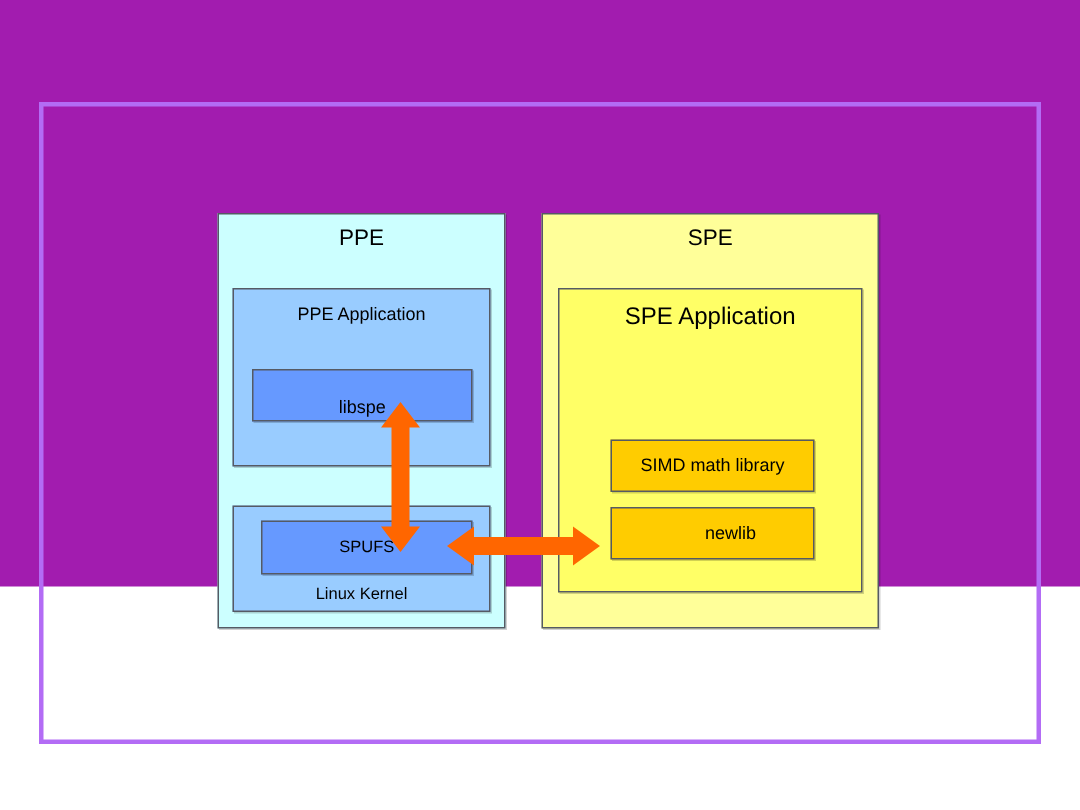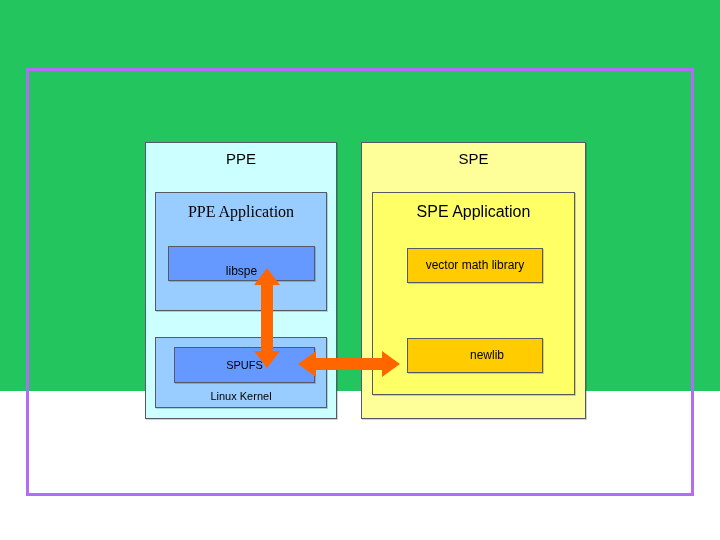--- a/index.html
+++ b/index.html
@@ -11,21 +11,21 @@
   body {
     width: 720px;
     height: 540px;
     font-family: "Liberation Sans", sans-serif;
     overflow: hidden;
   }
   #canvas {
     position: relative;
     width: 720px;
     height: 391px;
-    background: #22c55e;
+    background: #a21caf;
   }
 
   
   .slide-frame {
     position: absolute;
     left: 26px;
     top: 68px;
     width: 668px;
     height: 428px;
     border: 3px solid #b36cf5;
@@ -75,21 +75,21 @@
 
   
   .ppe-app {
     left: 155px;
     top: 192px;
     width: 172px;
     height: 119px;
     background: #99ccff;
     padding-top: 10px;
   }
-  .ppe-app > .label { font-size: 16px; font-family: Liberation Serif, serif; }
+  .ppe-app > .label { font-size: 12px; }
 
   
   .libspe {
     left: 168px;
     top: 246px;
     width: 147px;
     height: 35px;
     background: #6699ff;
     align-items: center;
     padding-top: 16px;
@@ -191,24 +191,24 @@
   </div>
 
   <div class="box spe-outer">
     <span class="label">SPE</span>
   </div>
 
   <div class="box spe-app">
     <span class="label">SPE Application</span>
   </div>
 
-  <div class="box lib-box lib-vector">
-    <span class="label">vector math library</span>
-  </div>
-
+
+  <div class="box lib-box lib-simd">
+    <span class="label">SIMD math library</span>
+  </div>
 
   <div class="box lib-box lib-newlib">
     <span class="label">newlib</span>
   </div>
 
   <svg class="arrow-svg arrow-vertical" viewBox="0 0 30 100">
     <polygon points="15,0 28,17 21,17 21,83 28,83 15,100 2,83 9,83 9,17 2,17" fill="#ff6600"></polygon>
   </svg>
 
   <svg class="arrow-svg arrow-horizontal" viewBox="0 0 102 32">

